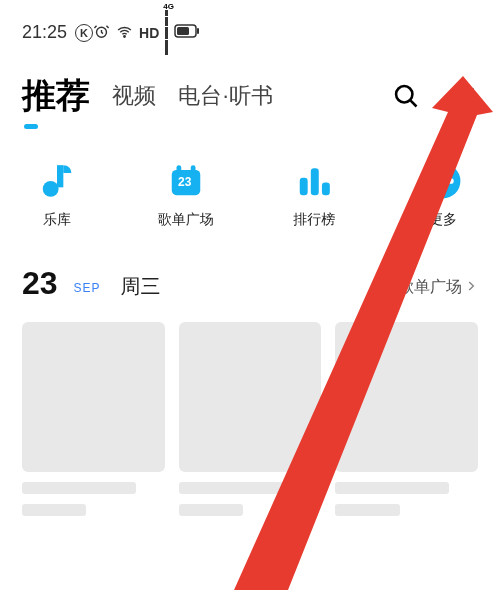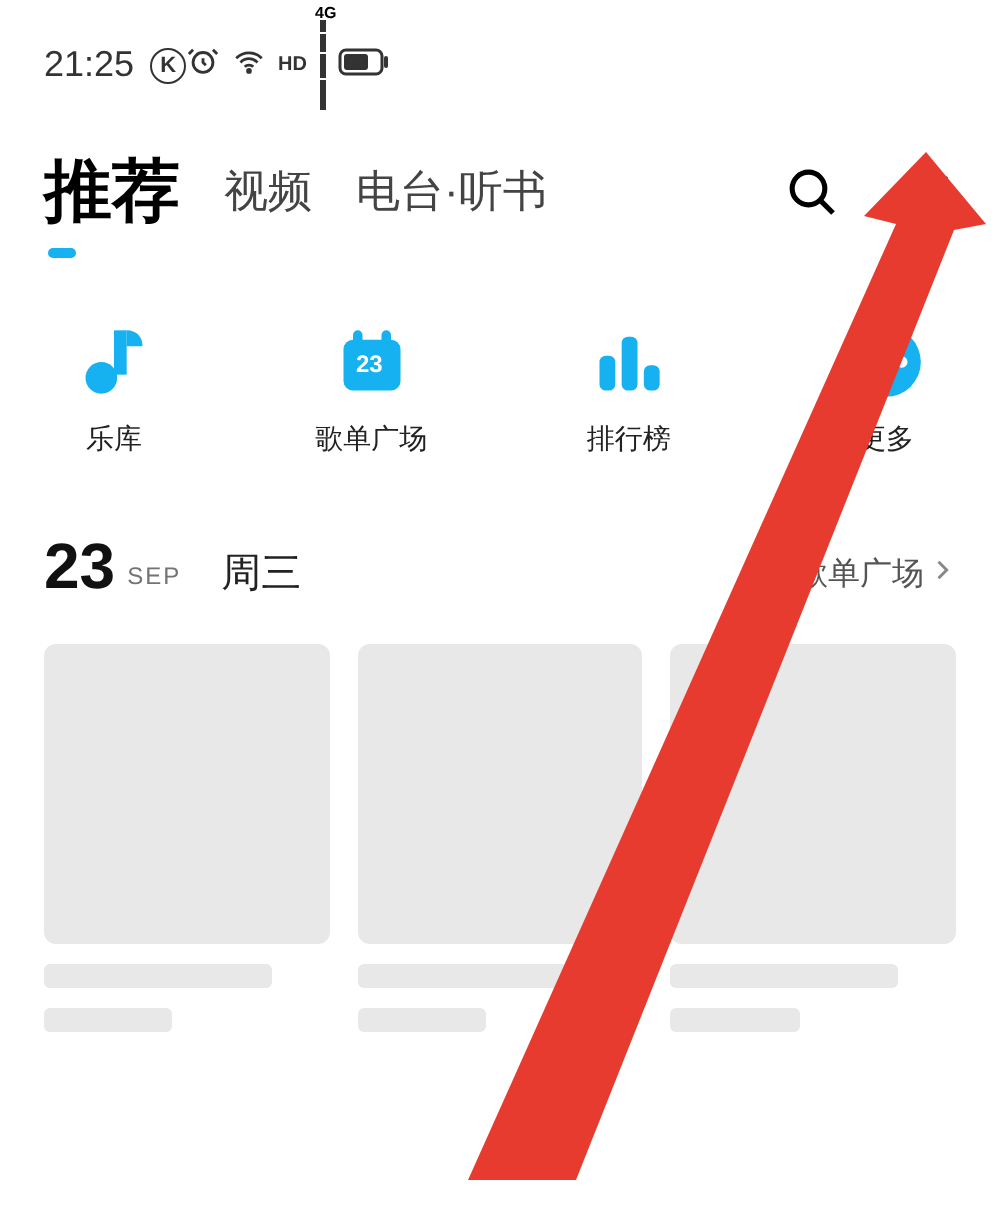--- a/index.html
+++ b/index.html
@@ -45,21 +45,21 @@
       border: 1.5px solid #333;
       border-radius: 50%;
       align-items: center;
       justify-content: center;
       font-size: 11px;
       font-weight: bold;
       color: #333;
     }
     .hd-label {
       font-weight: 600;
-      font-size: 10px;
+      font-size: 14px;
       color: #333;
     }
     .top-nav {
       display: flex;
       align-items: center;
       padding: 14px 22px 8px 22px;
       gap: 22px;
       text-align: center;
     }
     .nav-tab {
@@ -122,22 +122,22 @@
       align-items: center;
       padding: 18px 22px 8px 22px;
     }
     .date-day {
       font-size: 32px;
       font-weight: 600;
       color: #111;
     }
     .date-month {
       font-size: 12px;
-      color: #737373;
-      margin-left: 6px;
+      color: #3b82f6;
+      margin-left: 16px;
       align-self: center;
       margin-top: 8px;
       letter-spacing: 1px;
     }
     .date-week {
       font-size: 20px;
       color: #222;
       margin-left: 20px;
       align-self: center;
       margin-top: 6px;

